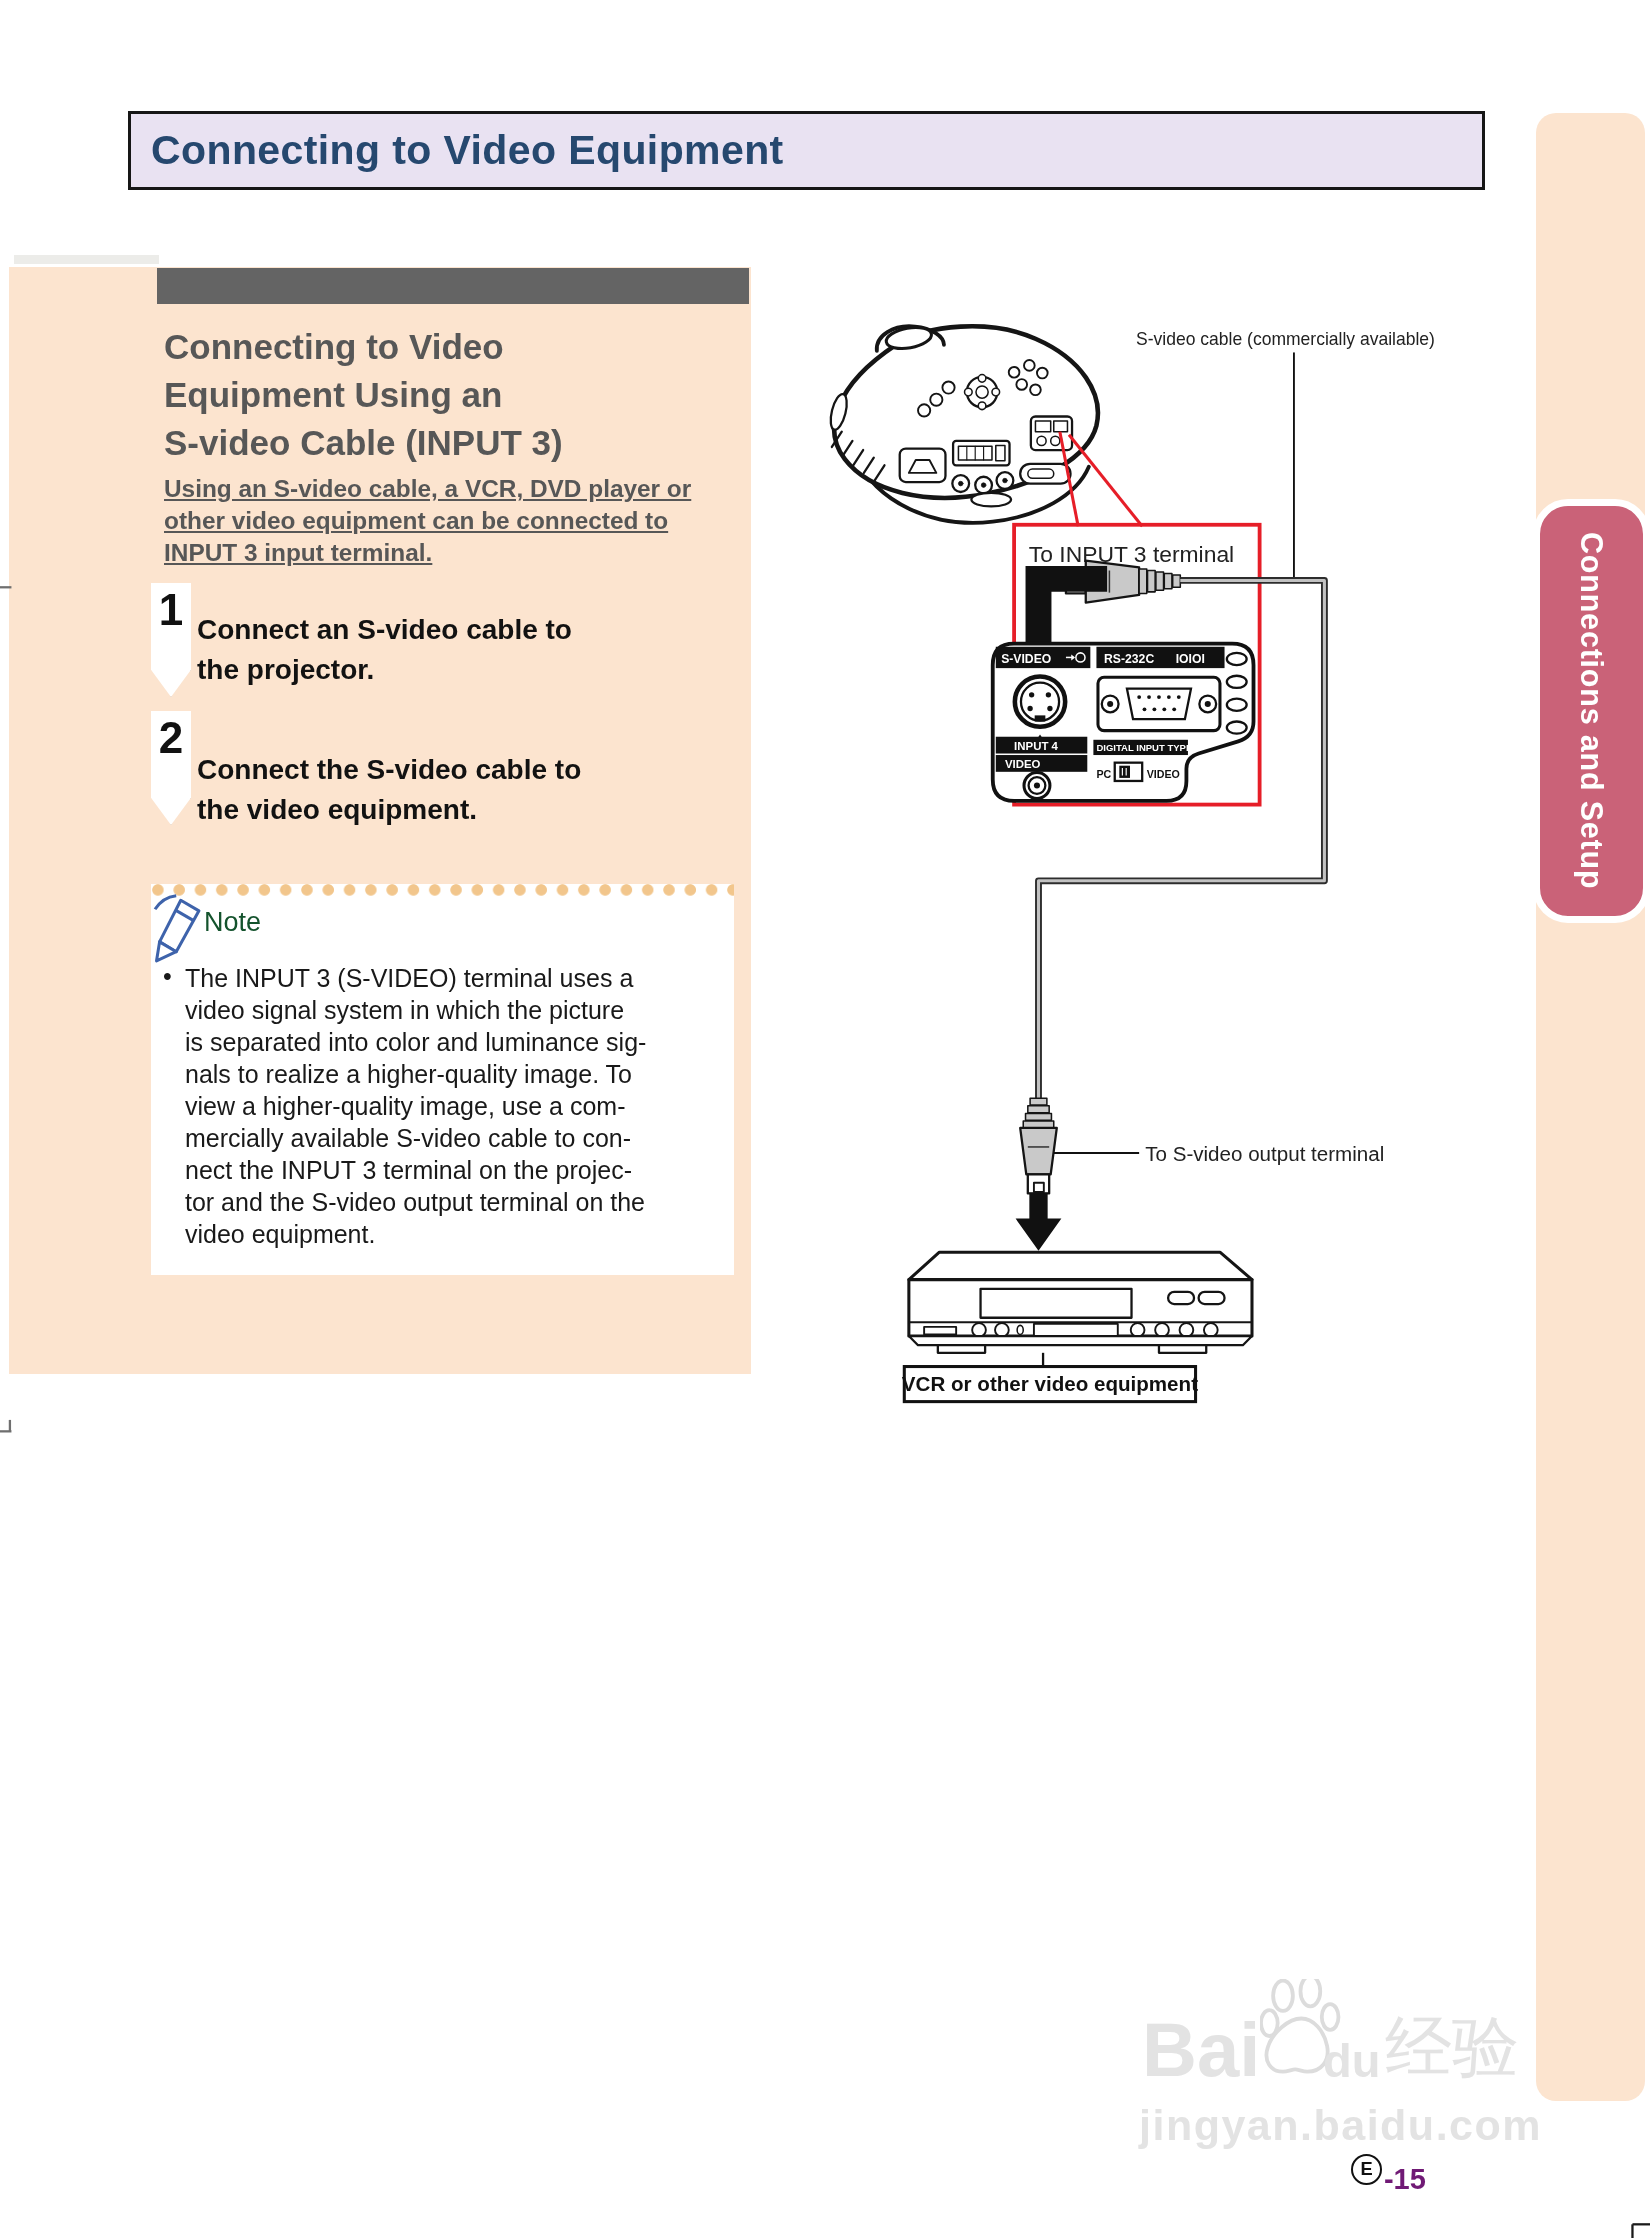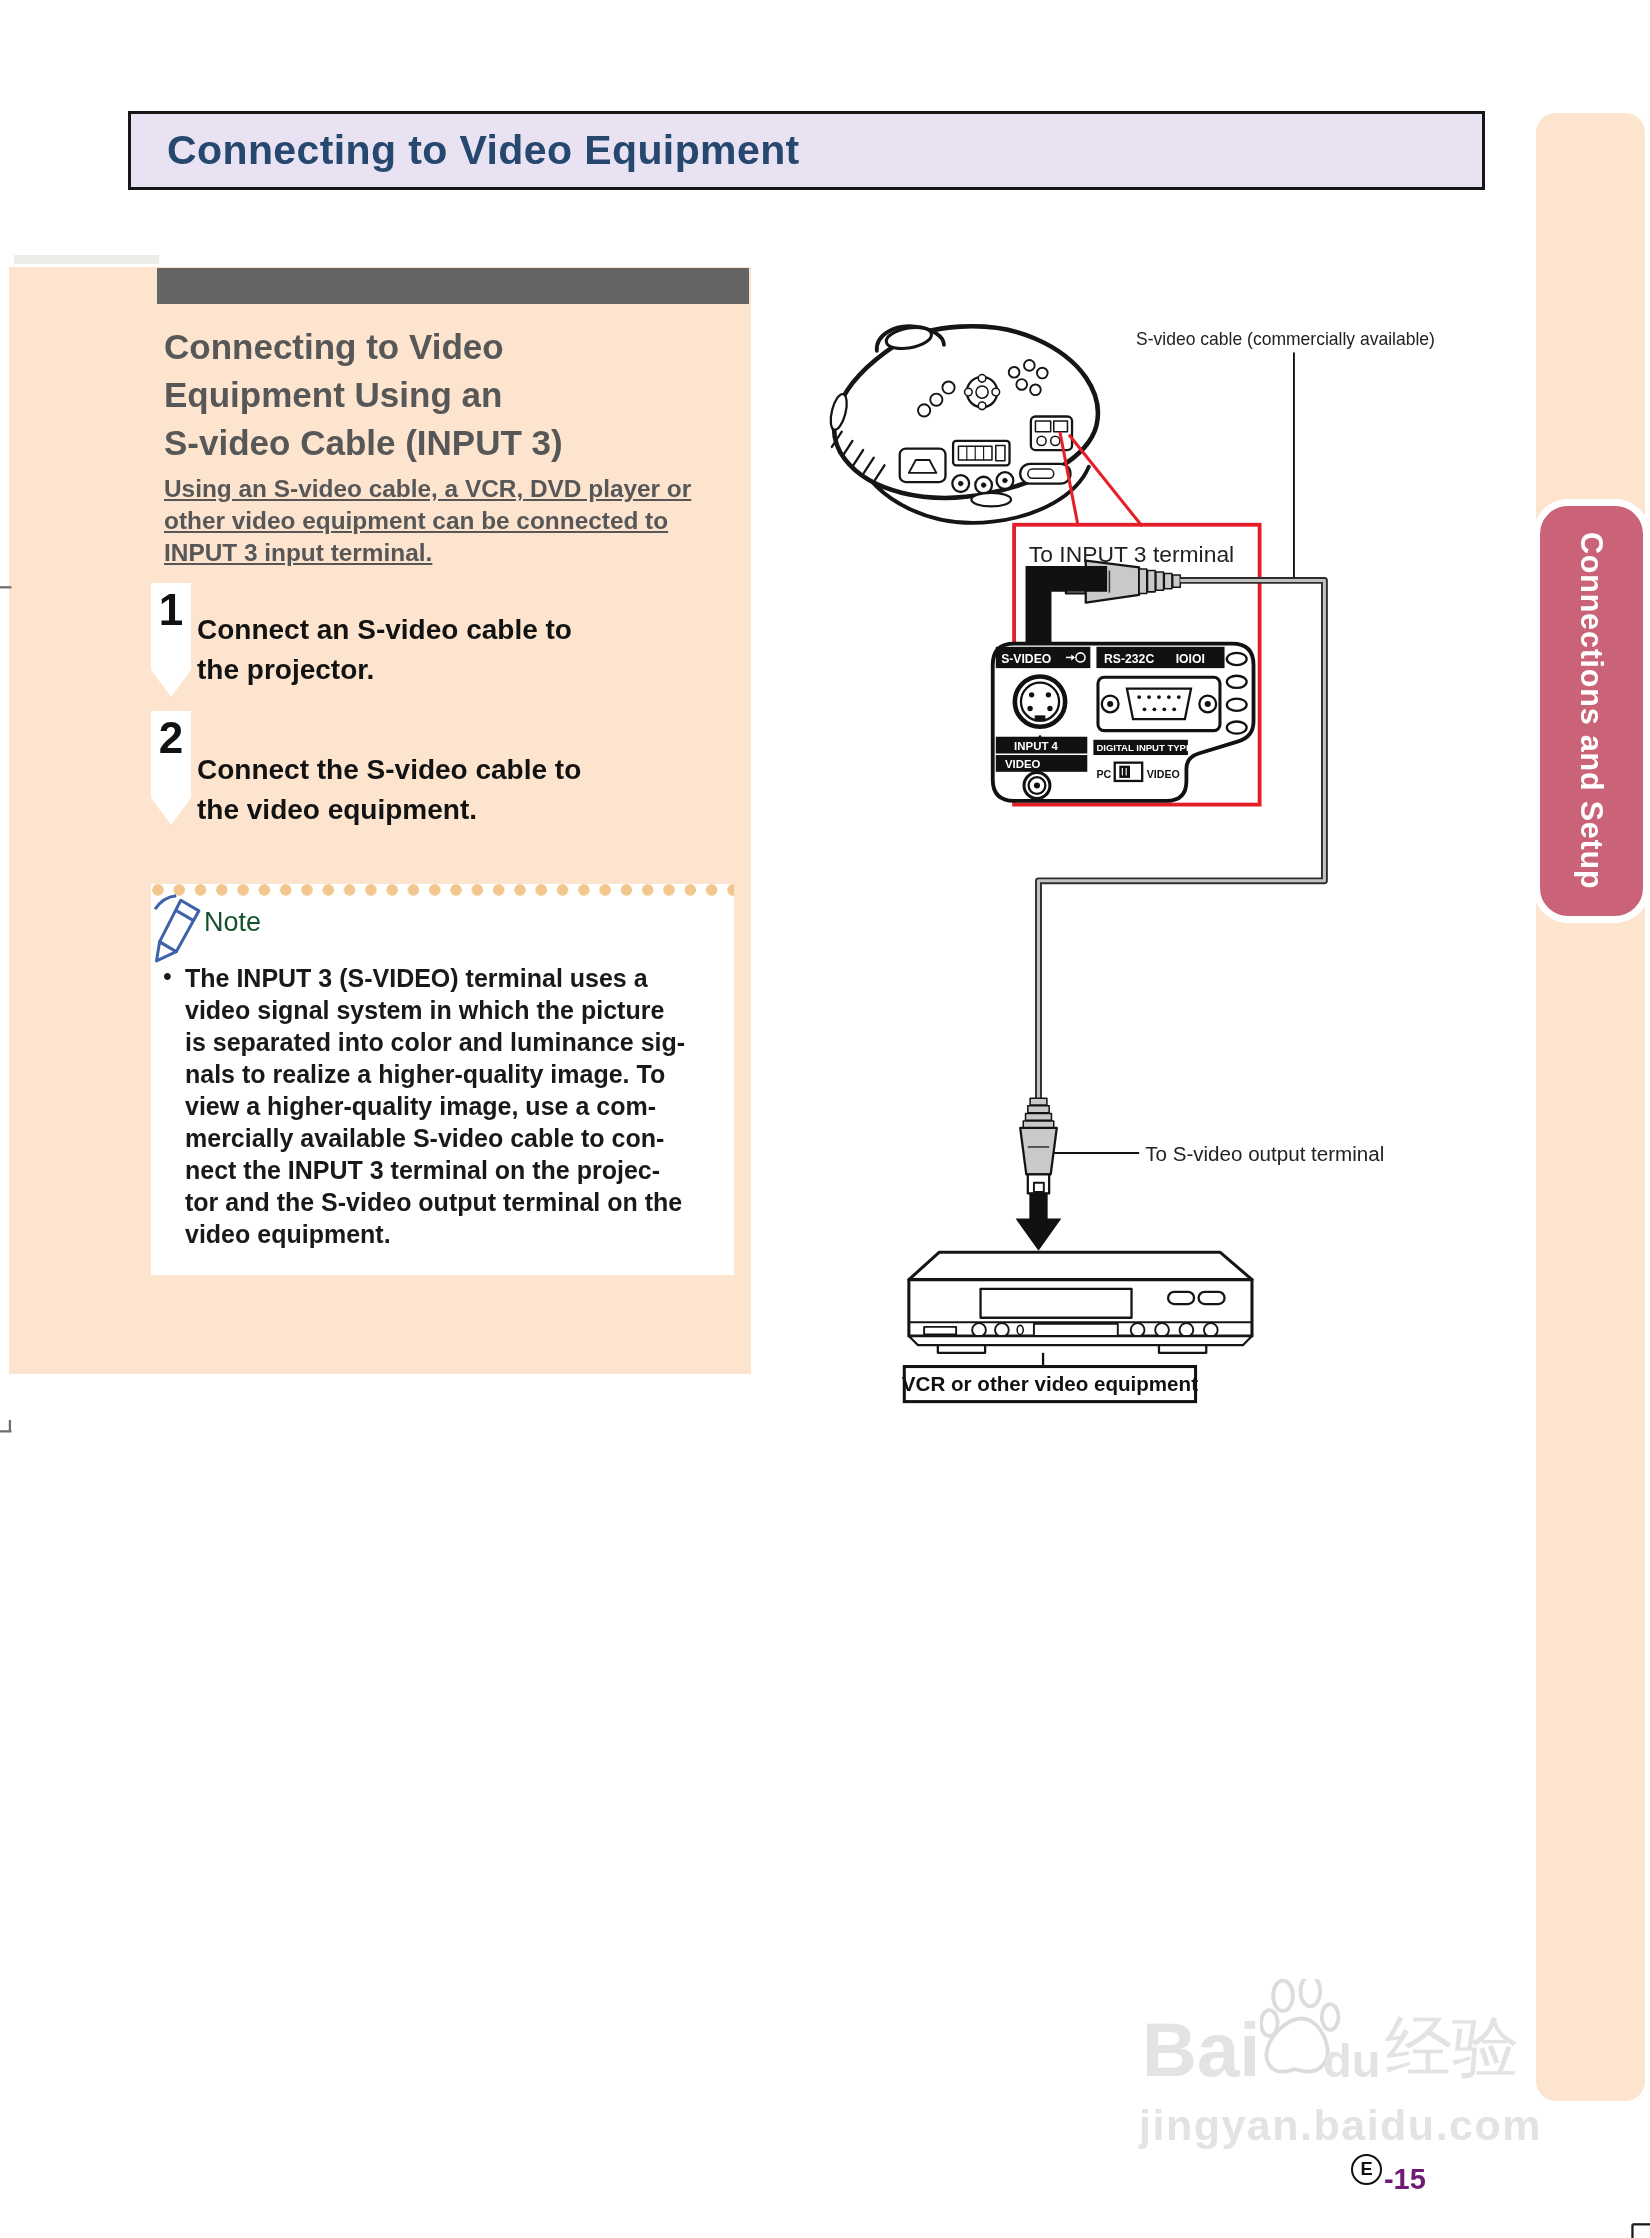--- a/index.html
+++ b/index.html
@@ -3,21 +3,21 @@
 <meta charset="utf-8">
 <style>
   html,body{margin:0;padding:0;background:#fff;}
   .page{position:relative;width:1650px;height:2239px;background:#ffffff;overflow:hidden;
         font-family:"Liberation Sans", sans-serif;}
   .abs{position:absolute;}
 
   
   .title-bar{left:128px;top:111px;width:1357px;height:79px;background:#e9e2f2;
              border:3.8px solid #161616;box-sizing:border-box;display:flex;align-items:center;}
-  .title-bar span{font-size:41px;font-weight:bold;color:#26486f;padding-left:36px;letter-spacing:0.4px;}
+  .title-bar span{font-size:41px;font-weight:bold;color:#26486f;padding-left:20px;letter-spacing:0.4px;}
 
   
   .streak{left:13.7px;top:255px;width:145px;height:9.1px;background:#ecece9;}
 
   
   .peach-panel{left:9.1px;top:267px;width:742px;height:1107px;background:#fce4cf;}
   .gray-bar{left:157px;top:268px;width:592px;height:36px;background:#646464;}
 
   .heading{left:164px;top:323px;width:587px;}
   .heading div{font-size:35px;line-height:48px;font-weight:bold;color:#575757;}
@@ -29,21 +29,21 @@
      box-shadow:1.5px 1.5px 2.3px rgba(0,0,0,.25);display:flex;justify-content:center;}
   .step-marker span{font-size:44px;font-weight:bold;color:#111;line-height:53px;}
   .step-text div{font-size:28px;line-height:40px;font-weight:bold;color:#121212;}
 
   
   .note-box{left:151px;top:884px;width:583px;height:391px;background:#ffffff;}
   .note-box::before{content:"";position:absolute;left:0;top:-1.5px;width:100%;height:13.7px;
      background-image:radial-gradient(circle at 6.9px 6.9px,#f2c68c 5.3px,rgba(0,0,0,0) 6.1px);
      background-size:21.3px 13.7px;background-repeat:repeat-x;}
   .note-label{left:204px;top:907px;font-size:27px;color:#14532d;}
-  .note-lines{left:185px;top:962px;width:538px;font-weight:bold;}
+  .note-lines{left:185px;top:962px;width:538px;}
   .note-lines div{font-size:25px;line-height:32px;color:#191919;}
   .note-bullet{left:163px;top:962px;font-size:25px;color:#191919;}
 
   
   .right-strip{left:1536px;top:113px;width:109px;height:1988px;background:#fce4cf;border-radius:20px;}
   .pink-tab{left:1533px;top:499px;width:117px;height:424px;background:#ca6278;
             border:7.6px solid #ffffff;border-radius:35px;box-sizing:border-box;
             display:flex;align-items:center;justify-content:center;}
   .pink-tab span{writing-mode:vertical-rl;font-size:30.5px;font-weight:bold;color:#ffffff;letter-spacing:0.8px;}
 

